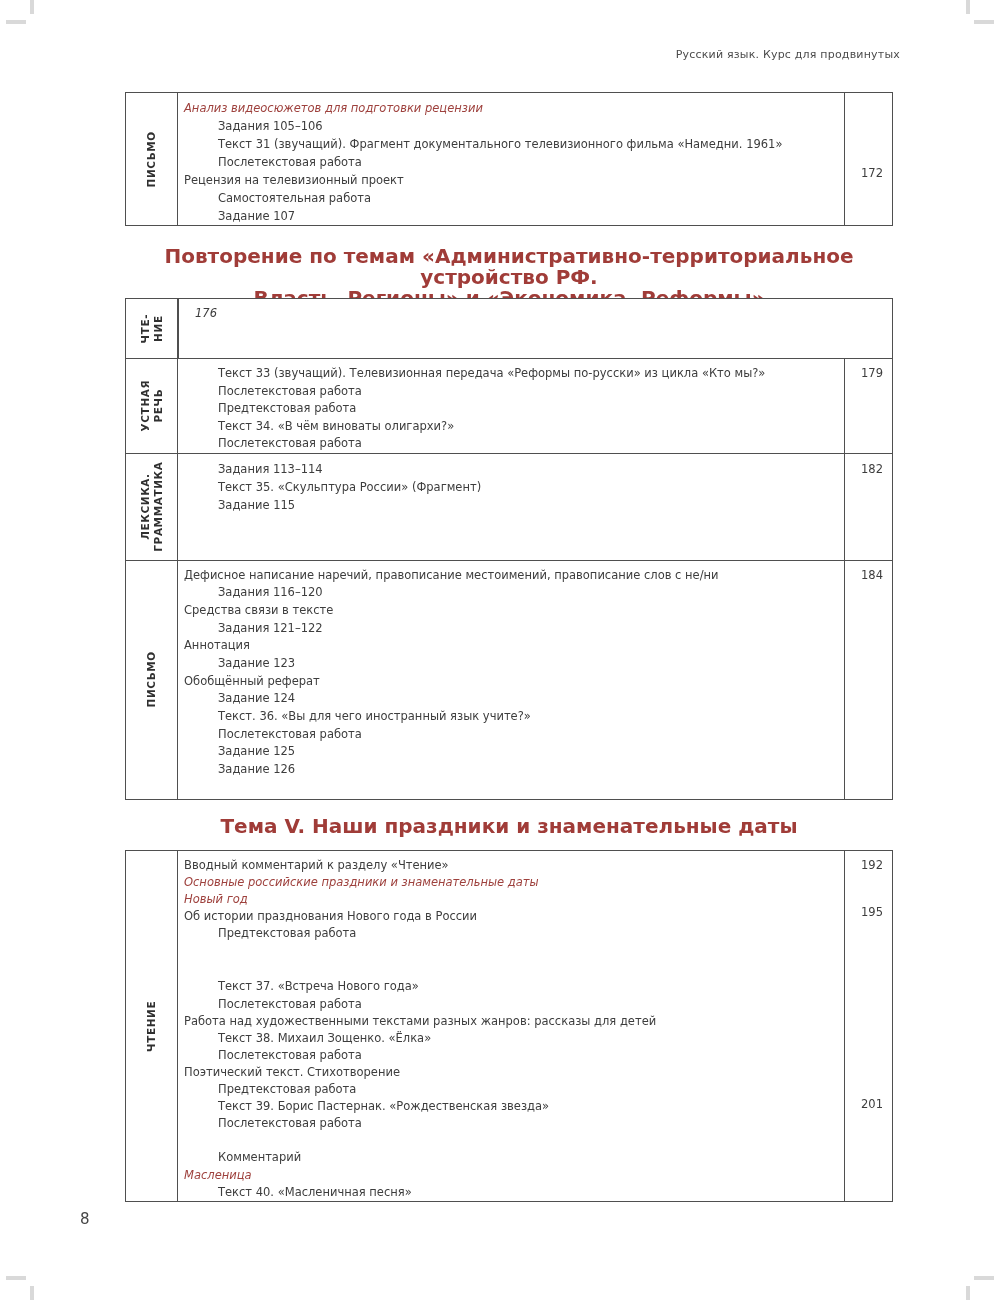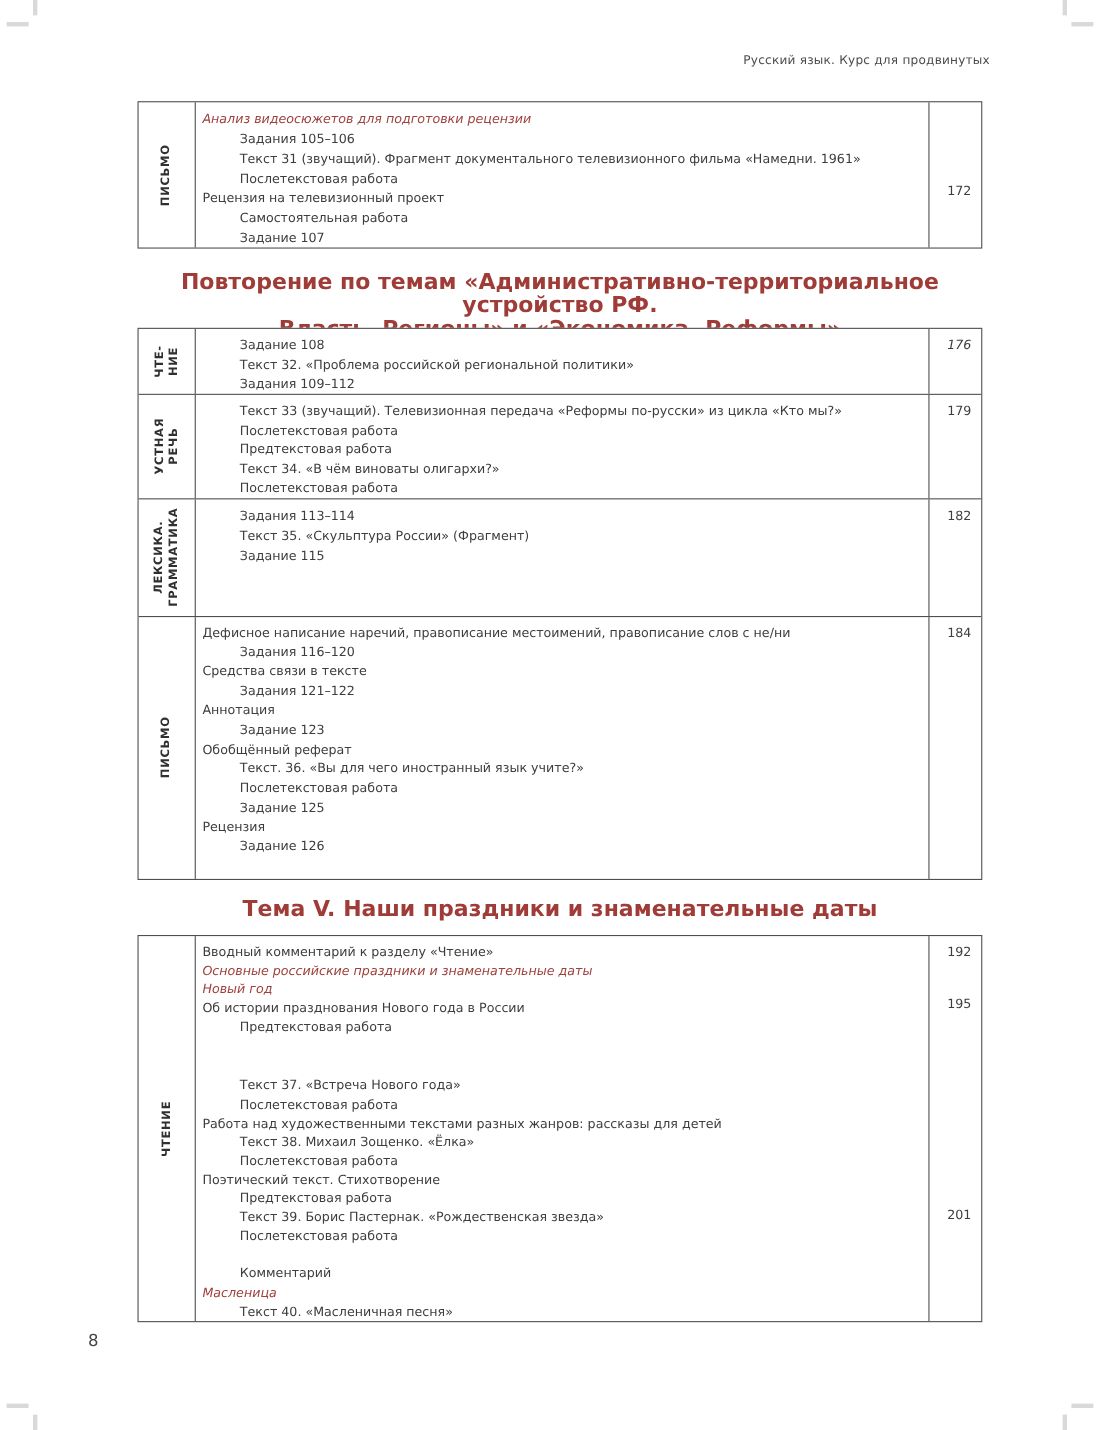--- a/index.html
+++ b/index.html
@@ -96,25 +96,20 @@
         <span class="page-num" style="top: 24px; line-height: 18px; margin-top: 47px;">172</span>
       </div>
     </div>
   </div>
 <div class="toc-table" id="toc-table-1" style="top: 298px;">
     <div class="toc-row" style="min-height: 60px;">
       <div class="label-cell">
         <div class="vlabel">ЧТЕ-
 НИЕ</div>
       </div>
-      <div class="content-cell" style="padding-top: 5px;">
-        <div class="toc-line indent1" style="line-height: 18px; height: 18px;">Задание 108</div>
-        <div class="toc-line indent1" style="line-height: 18px; height: 18px;">Текст 32. «Проблема российской региональной политики»</div>
-        <div class="toc-line indent1" style="line-height: 18px; height: 18px;">Задания 109–112</div>
-      </div>
       <div class="page-cell">
         <span class="page-num" style="top: 5px; line-height: 18px; font-style: italic;">176</span>
       </div>
     </div>
     <div class="toc-row" style="min-height: 92px;">
       <div class="label-cell">
         <div class="vlabel">УСТНАЯ
 РЕЧЬ</div>
       </div>
       <div class="content-cell" style="padding-top: 6px;">
@@ -147,24 +142,24 @@
         <div class="vlabel">ПИСЬМО</div>
       </div>
       <div class="content-cell" style="padding-top: 6px;">
         <div class="toc-line" style="line-height: 17.7px; height: 17.7px;">Дефисное написание наречий, правописание местоимений, правописание слов с не/ни</div>
         <div class="toc-line indent1" style="line-height: 17.7px; height: 17.7px;">Задания 116–120</div>
         <div class="toc-line" style="line-height: 17.7px; height: 17.7px;">Средства связи в тексте</div>
         <div class="toc-line indent1" style="line-height: 17.7px; height: 17.7px;">Задания 121–122</div>
         <div class="toc-line" style="line-height: 17.7px; height: 17.7px;">Аннотация</div>
         <div class="toc-line indent1" style="line-height: 17.7px; height: 17.7px;">Задание 123</div>
         <div class="toc-line" style="line-height: 17.7px; height: 17.7px;">Обобщённый реферат</div>
+        <div class="toc-line indent1" style="line-height: 17.7px; height: 17.7px;">Задание 124</div>
         <div class="toc-line indent1" style="line-height: 17.7px; height: 17.7px;">Текст. 36. «Вы для чего иностранный язык учите?»</div>
         <div class="toc-line indent1" style="line-height: 17.7px; height: 17.7px;">Послетекстовая работа</div>
         <div class="toc-line indent1" style="line-height: 17.7px; height: 17.7px;">Задание 125</div>
-        <div class="toc-line" style="line-height: 17.7px; height: 17.7px;">Рецензия</div>
         <div class="toc-line indent1" style="line-height: 17.7px; height: 17.7px;">Задание 126</div>
       </div>
       <div class="page-cell">
         <span class="page-num" style="top: 6px; line-height: 17.7px;">184</span>
       </div>
     </div>
   </div>
 <div class="toc-table" id="toc-table-2" style="top: 850px;">
     <div class="toc-row" style="min-height: 314px;">
       <div class="label-cell">

